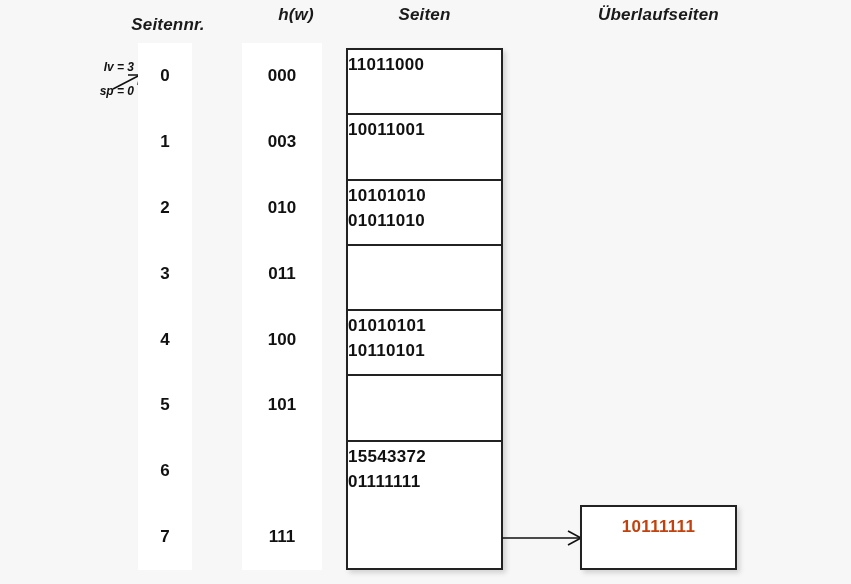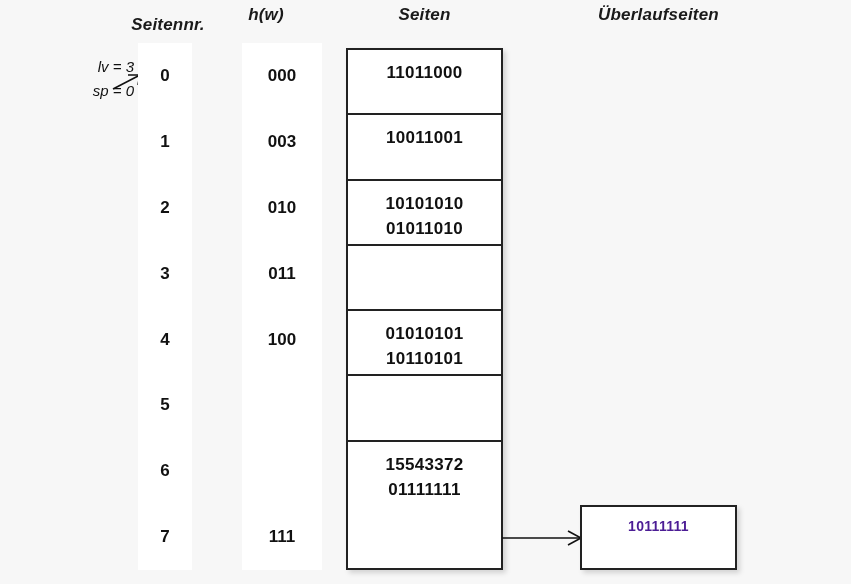--- a/index.html
+++ b/index.html
@@ -25,34 +25,34 @@
     position: absolute;
     font-style: italic;
     font-weight: 600;
     font-size: 17px;
     letter-spacing: 0.2px;
     color: #1a1a1a;
     text-align: center;
     white-space: nowrap;
   }
   #hdr-seitennr { left: 108px; top: 15px; width: 120px; }
-  #hdr-hw       { left: 226px; top: 5px; width: 80px;  }
+  #hdr-hw       { left: 256px; top: 5px; width: 80px;  }
   #hdr-seiten   { left: 346px; top: 5px; width: 157px; }
   #hdr-ueber    { left: 580px; top: 5px; width: 157px; }
 
   
   #lvsp {
     position: absolute;
     left: 38px;
     top: 55px;
     width: 96px;
     text-align: right;
     font-style: italic;
-    font-weight: 400;
-    font-size: 15px;
+    font-weight: 700;
+    font-size: 12px;
     line-height: 24px;
     color: #111111;
     white-space: nowrap;
   }
   #lvsp div { display: block; }
 
   #annot-arrow {
     position: absolute;
     left: 112px;
     top: 70px;
@@ -94,23 +94,23 @@
     background: #ffffff;
     box-shadow: 3px 3px 5px rgba(0,0,0,0.15);
   }
   .page-row {
     position: relative;
     height: 65.25px;
     box-sizing: border-box;
     border-bottom: 2px solid #222222;
     display: flex;
     flex-direction: column;
-    align-items: center;
+    align-items: flex-start;
     justify-content: flex-start;
-    padding-top: 10px;
+    padding-top: 2px;
   }
   .page-row:last-child { border-bottom: none; }
   .page-row .line {
     font-size: 17px;
     font-weight: 600;
     color: #111111;
     line-height: 25px;
     letter-spacing: 0.3px;
   }
 
@@ -124,23 +124,23 @@
     border: 2px solid #222222;
     box-sizing: border-box;
     background: #ffffff;
     box-shadow: 3px 3px 5px rgba(0,0,0,0.15);
     display: flex;
     align-items: flex-start;
     justify-content: center;
     padding-top: 7px;
   }
   #overflow-box .line {
-    font-size: 14px;
-    font-weight: 600;
-    color: #4c1d95;
+    font-size: 17px;
+    font-weight: 600;
+    color: #c2410c;
     line-height: 25px;
     letter-spacing: 0.3px;
   }
 
   #overflow-arrow {
     position: absolute;
     left: 500px;
     top: 524px;
     width: 84px;
     height: 28px;
@@ -175,20 +175,21 @@
       <div class="cell-text" style="top: 395.25px;">6</div>
       <div class="cell-text" style="top: 461.125px;">7</div>
     </div>
 
   <div class="plain-col" id="col-hw">
       <div class="cell-text" style="top: 0px;">000</div>
       <div class="cell-text" style="top: 65.875px;">003</div>
       <div class="cell-text" style="top: 131.75px;">010</div>
       <div class="cell-text" style="top: 197.625px;">011</div>
       <div class="cell-text" style="top: 263.5px;">100</div>
+      <div class="cell-text" style="top: 329.375px;">101</div>
       <div class="cell-text" style="top: 461.125px;">111</div>
     </div>
 
   <div id="pages-box">
       <div class="page-row">
         <div class="line">11011000</div>
       </div>
       <div class="page-row">
         <div class="line">10011001</div>
       </div>

